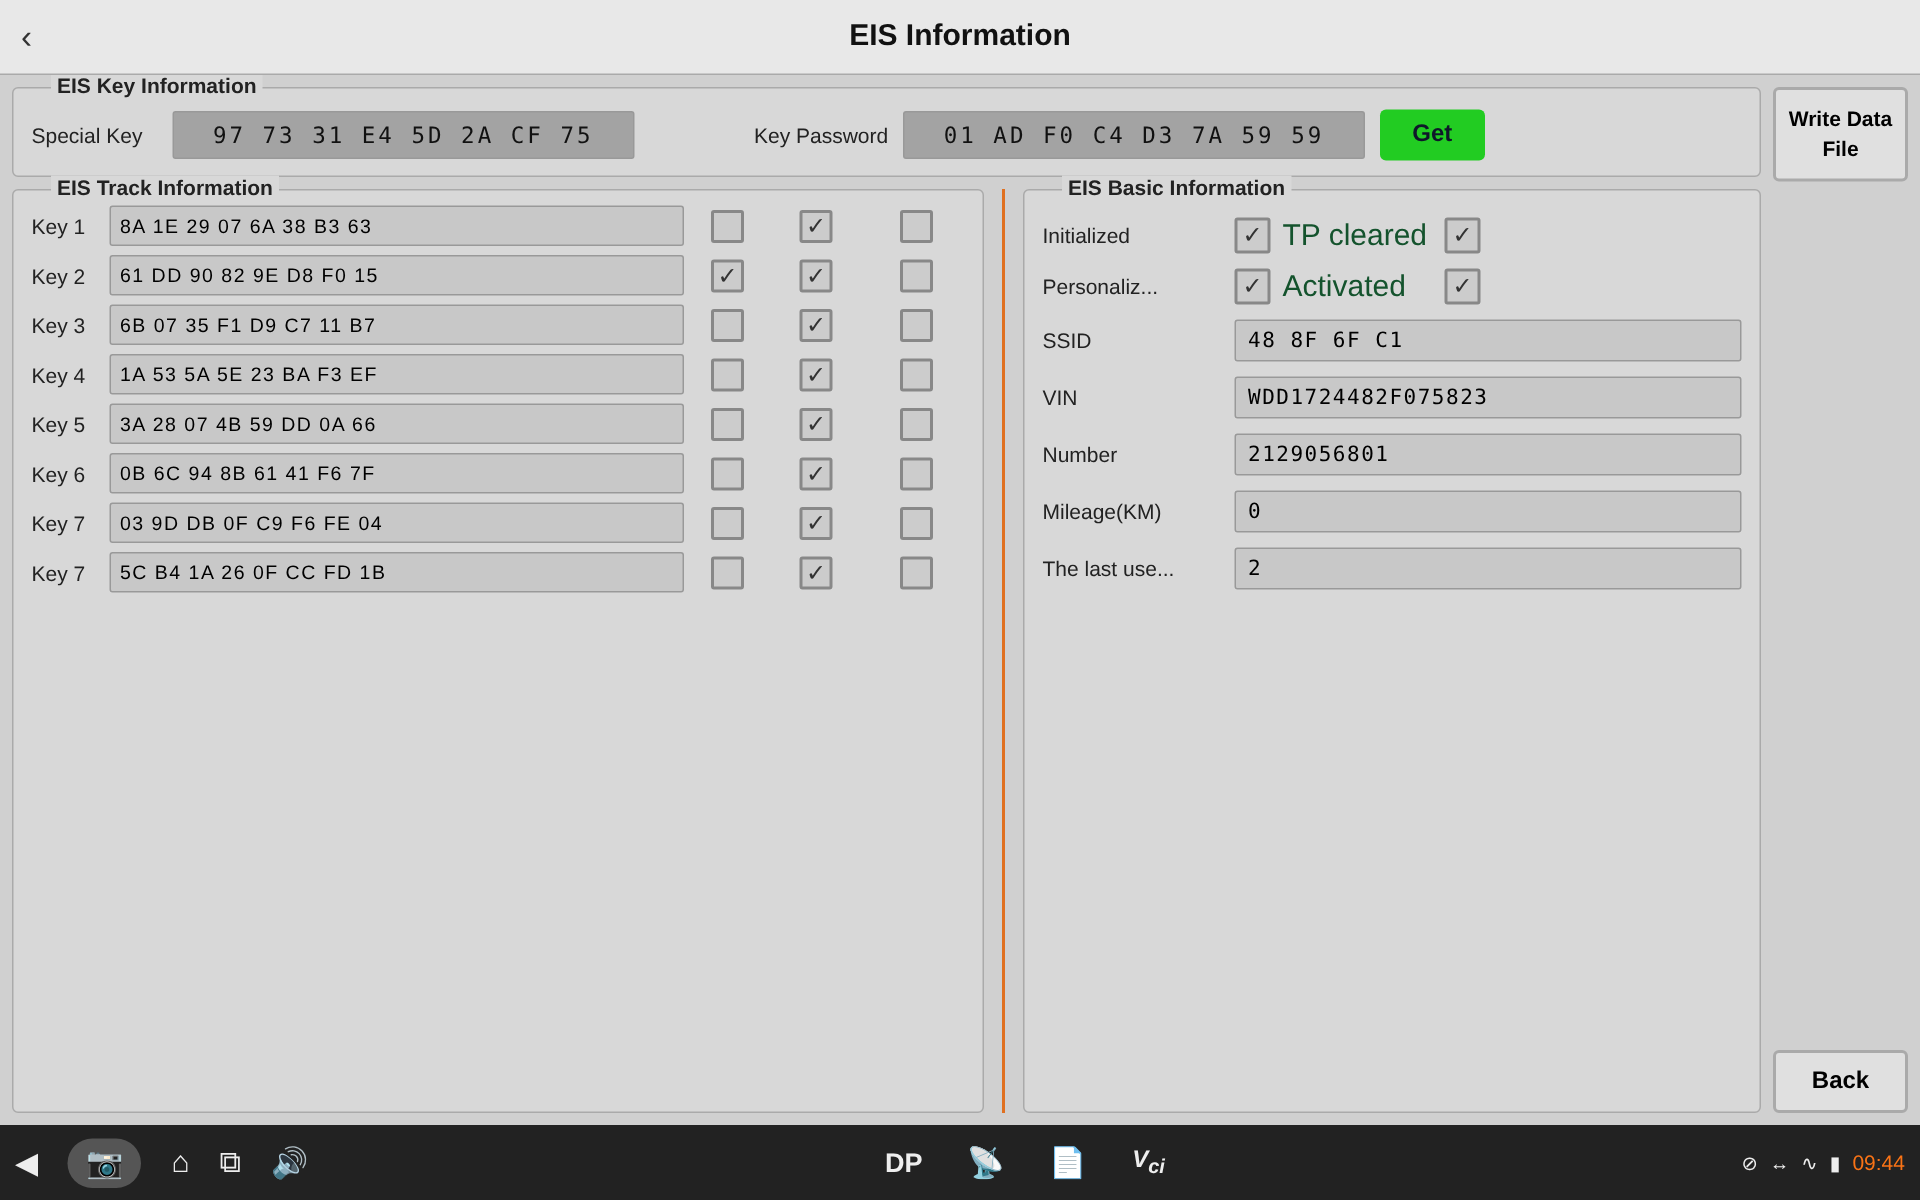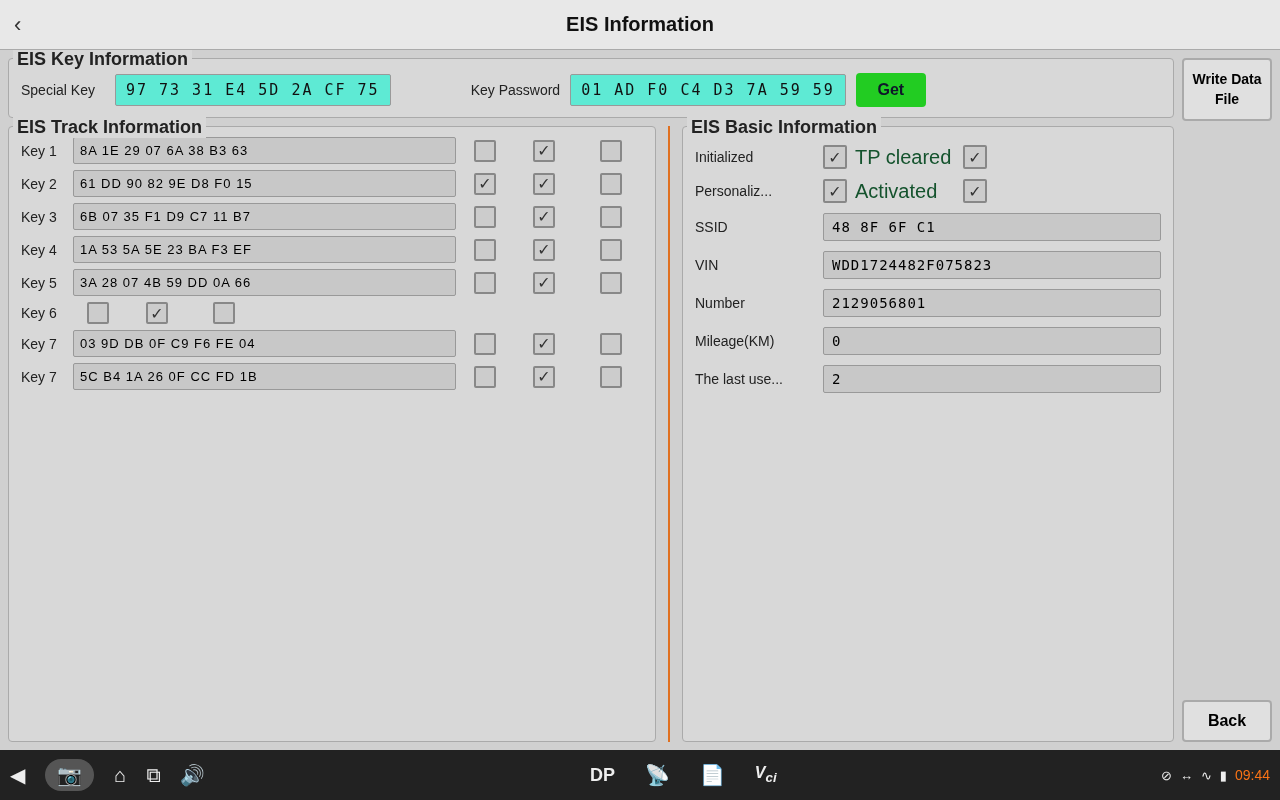--- a/index.html
+++ b/index.html
@@ -61,48 +61,48 @@
     .group-box {
       border: 1px solid #aaa;
       border-radius: 4px;
       background: #d8d8d8;
       padding: 10px 12px;
       position: relative;
     }
     .group-title {
       position: absolute;
       top: -10px;
-      left: 4px;
+      left: 25px;
       background: #d8d8d8;
       padding: 0 4px;
-      font-size: 18px;
+      font-size: 14px;
       font-weight: bold;
       color: #222;
     }
     
     .key-info-section {
       padding-top: 14px;
     }
     .key-info-row {
       display: flex;
       align-items: center;
       gap: 20px;
     }
     .label-text {
       font-size: 14px;
       color: #222;
       text-align: right;
       line-height: 1.2;
       min-width: 55px;
     }
     .hex-field {
-      background: #5eead4;
+      background: #a3a3a3;
       border: 1px solid #999;
       border-radius: 2px;
-      padding: 6px 10px;
+      padding: 6px 26px;
       font-size: 15px;
       letter-spacing: 2px;
       color: #111;
       font-family: monospace;
     }
     .key-password-group {
       display: flex;
       align-items: center;
       gap: 10px;
       margin-left: 60px;
@@ -396,20 +396,21 @@
       </div>
       <div class="checkbox-cell col-enabled-cell">
         <div class="checkbox checked"></div>
       </div>
       <div class="checkbox-cell col-disabled-cell">
         <div class="checkbox "></div>
       </div>
     </div>
             <div class="track-row">
       <span class="key-label">Key 6</span>
+      <span class="track-hex">0B  6C  94  8B  61  41  F6  7F</span>
       <div class="checkbox-cell col-used-cell">
         <div class="checkbox "></div>
       </div>
       <div class="checkbox-cell col-enabled-cell">
         <div class="checkbox checked"></div>
       </div>
       <div class="checkbox-cell col-disabled-cell">
         <div class="checkbox "></div>
       </div>
     </div>

